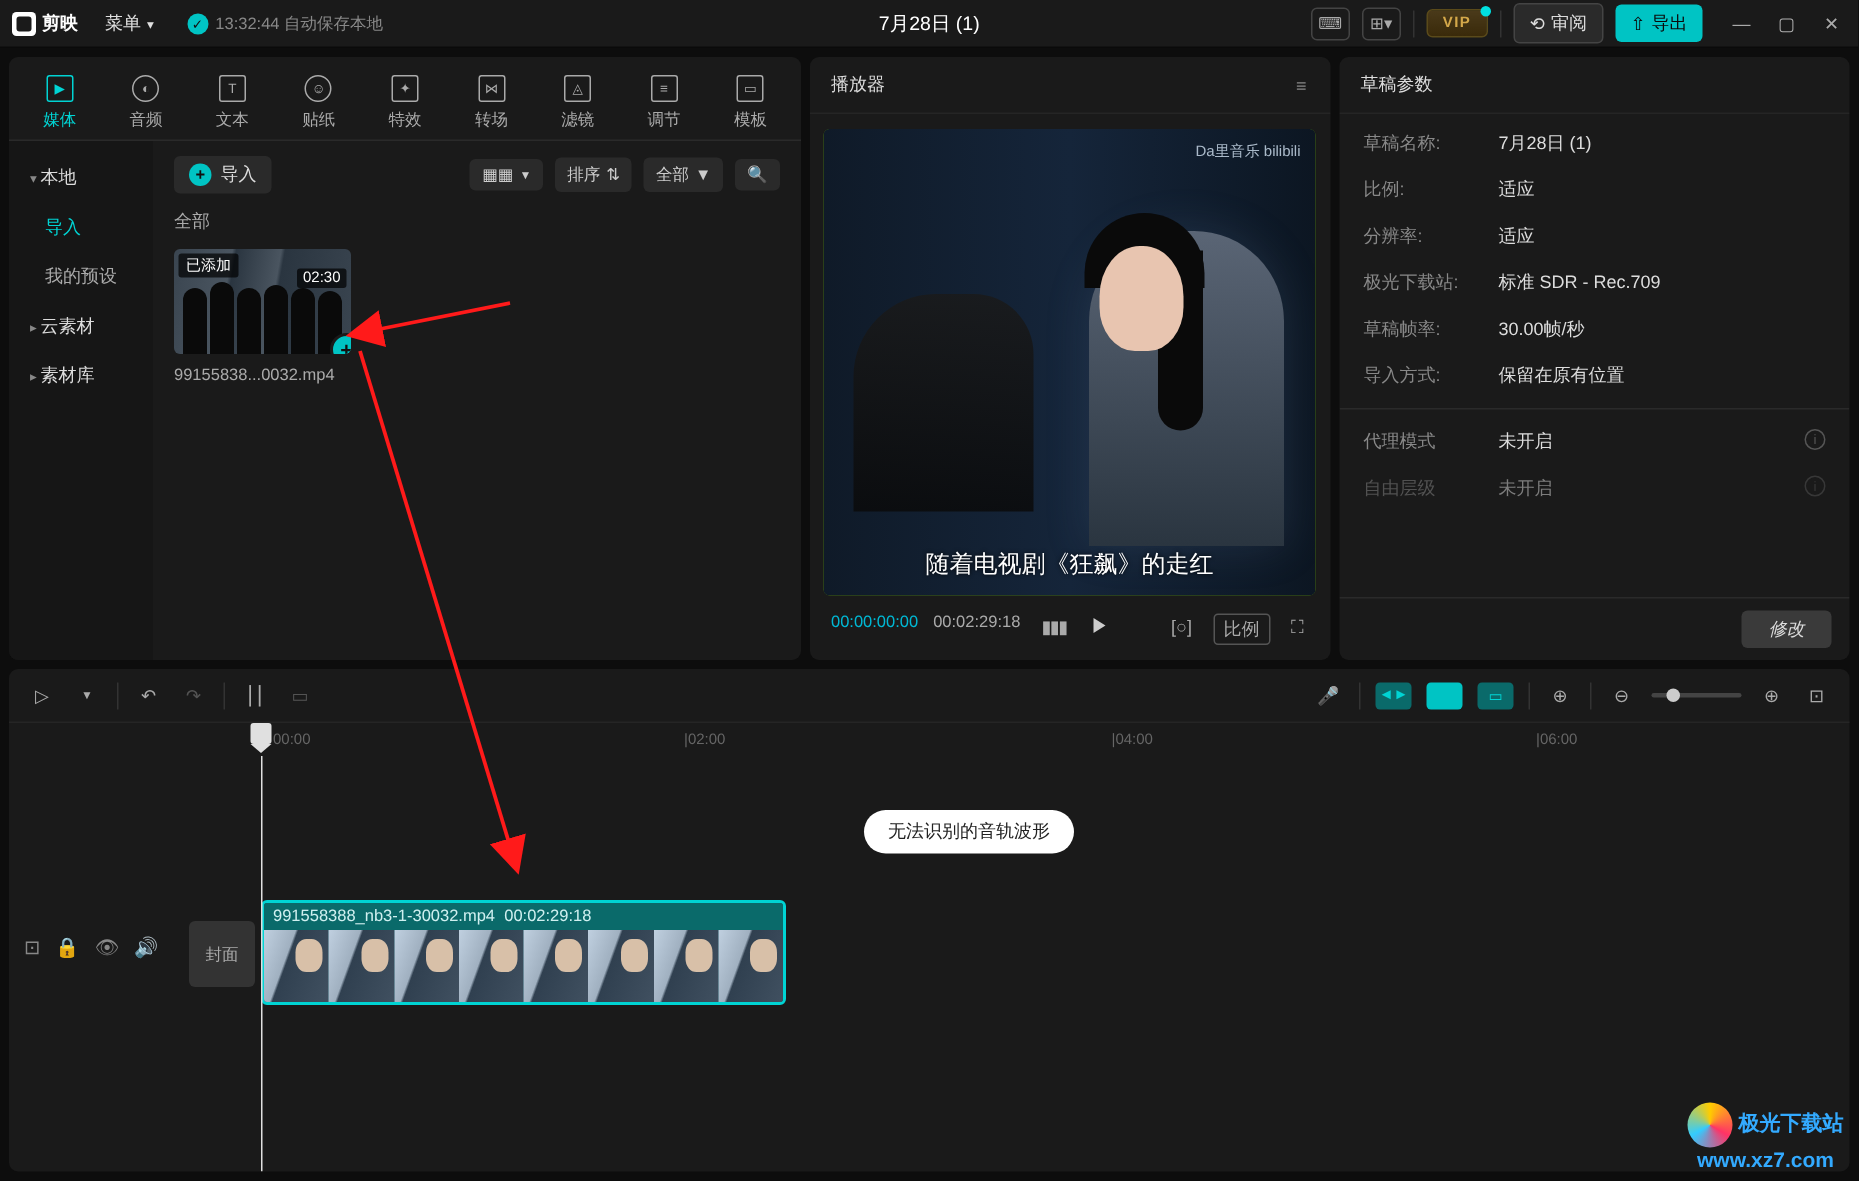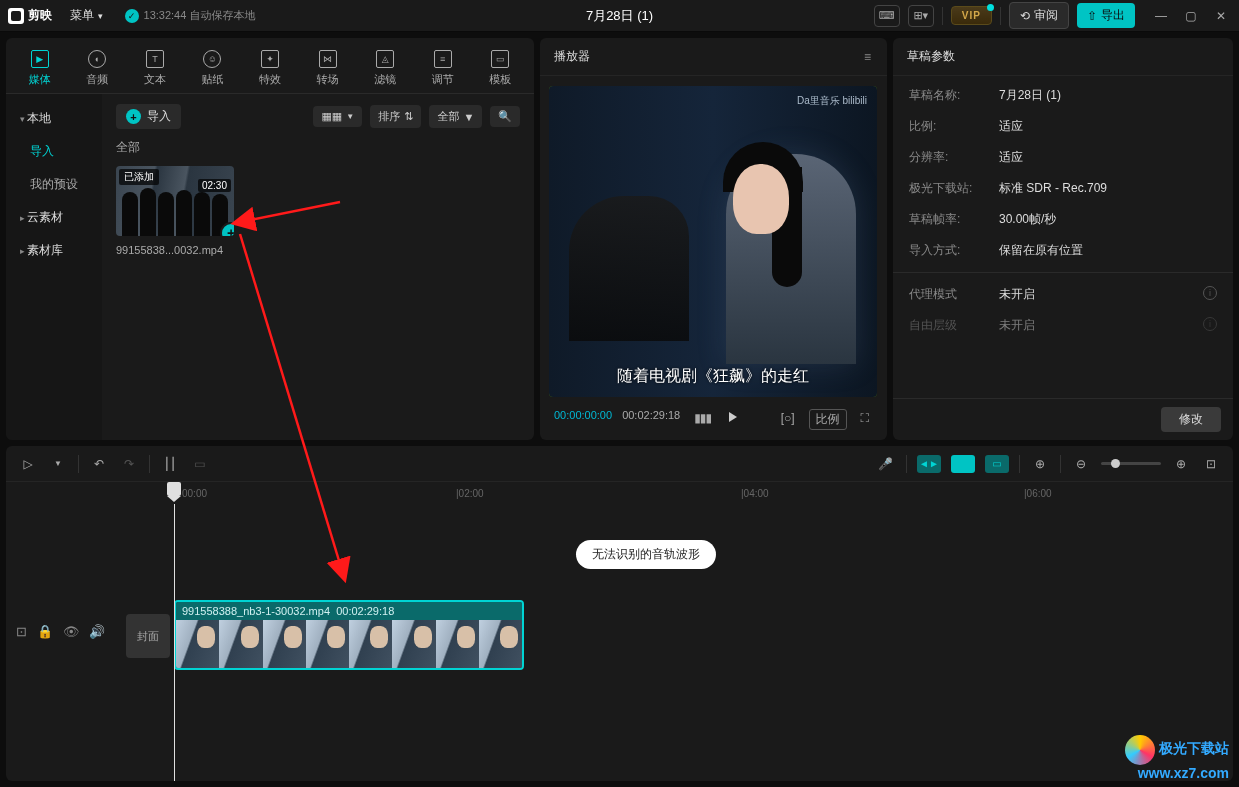--- a/index.html
+++ b/index.html
@@ -83,21 +83,21 @@
 .pc-btn{color:#aaa;font-size:12px;padding:2px 4px;}
 .pc-ratio{border:1px solid #555;border-radius:3px;padding:1px 6px;}
 
 
 .props-body{flex:1;overflow:auto;padding:4px 0;}
 .prop-row{display:flex;padding:7px 16px;font-size:12px;}
 .prop-label{width:90px;color:#888;}
 .prop-value{flex:1;color:#ddd;}
 .prop-divider{height:1px;background:#2a2a2a;margin:6px 0;}
 .prop-info{margin-left:auto;color:#555;width:14px;height:14px;border:1px solid #555;border-radius:50%;text-align:center;line-height:12px;font-size:9px;}
-.props-footer{padding:8px 12px;display:flex;justify-content:flex-end;border-top:1px solid #2a2a2a;}
+.props-footer{padding:8px 12px;display:flex;justify-content:flex-end;border-top:1px solid #2a2a2a;font-style:italic;}
 .edit-btn{background:#3a3a3a;padding:4px 18px;border-radius:4px;color:#ddd;font-size:12px;}
 
 
 .timeline-wrap{height:335px;background:#1a1a1a;margin:0 6px 6px 6px;border-radius:6px;display:flex;flex-direction:column;position:relative;}
 .tl-toolbar{height:36px;display:flex;align-items:center;padding:0 12px;gap:10px;border-bottom:1px solid #252525;}
 .tl-tool{color:#aaa;width:20px;text-align:center;}
 .tl-tool.sep{width:1px;height:18px;background:#333;}
 .tl-right-tools{margin-left:auto;display:flex;gap:10px;align-items:center;}
 .tl-chip{width:24px;height:18px;border-radius:3px;}
 .tl-chip.a{background:#0a6a6a;display:flex;align-items:center;justify-content:center;}
@@ -118,21 +118,21 @@
 .clip{position:absolute;left:168px;top:96px;height:70px;width:350px;background:#0e5560;border:2px solid #00d4d4;border-radius:4px;overflow:hidden;}
 .clip-header{background:#0a6a6a;padding:3px 6px;color:#d0f0f0;font-size:11px;white-space:nowrap;}
 .clip-thumbs{display:flex;height:48px;}
 .clip-th{flex:1;background:linear-gradient(110deg,#c0d0e0 0%,#a0b0c0 35%,#304050 38%,#405060 100%);position:relative;}
 .clip-th::after{content:"";position:absolute;right:4px;top:6px;width:18px;height:22px;background:#d8c0a8;border-radius:40%;}
 
 
 .arrow-svg{position:absolute;pointer-events:none;z-index:100;}
 
 
-.site-mark{position:absolute;right:10px;bottom:6px;text-align:right;}
+.site-mark{position:absolute;right:10px;bottom:6px;text-align:center;}
 .site-mark .l1{color:#33aaff;font-size:14px;font-weight:bold;}
 .site-mark .l2{color:#33aaff;font-size:14px;font-weight:bold;}
 .site-mark .logo-c{display:inline-block;width:30px;height:30px;border-radius:50%;background:conic-gradient(#ffcc00,#ff3366,#33ccff,#ffcc00);vertical-align:middle;margin-right:4px;}
 .tri{display:inline-block;width:0;height:0;border-top:5px solid transparent;border-bottom:5px solid transparent;border-left:8px solid #ccc;}
 </style>
 </head>
 <body>
 
 <div class="titlebar">
   <div class="logo">

